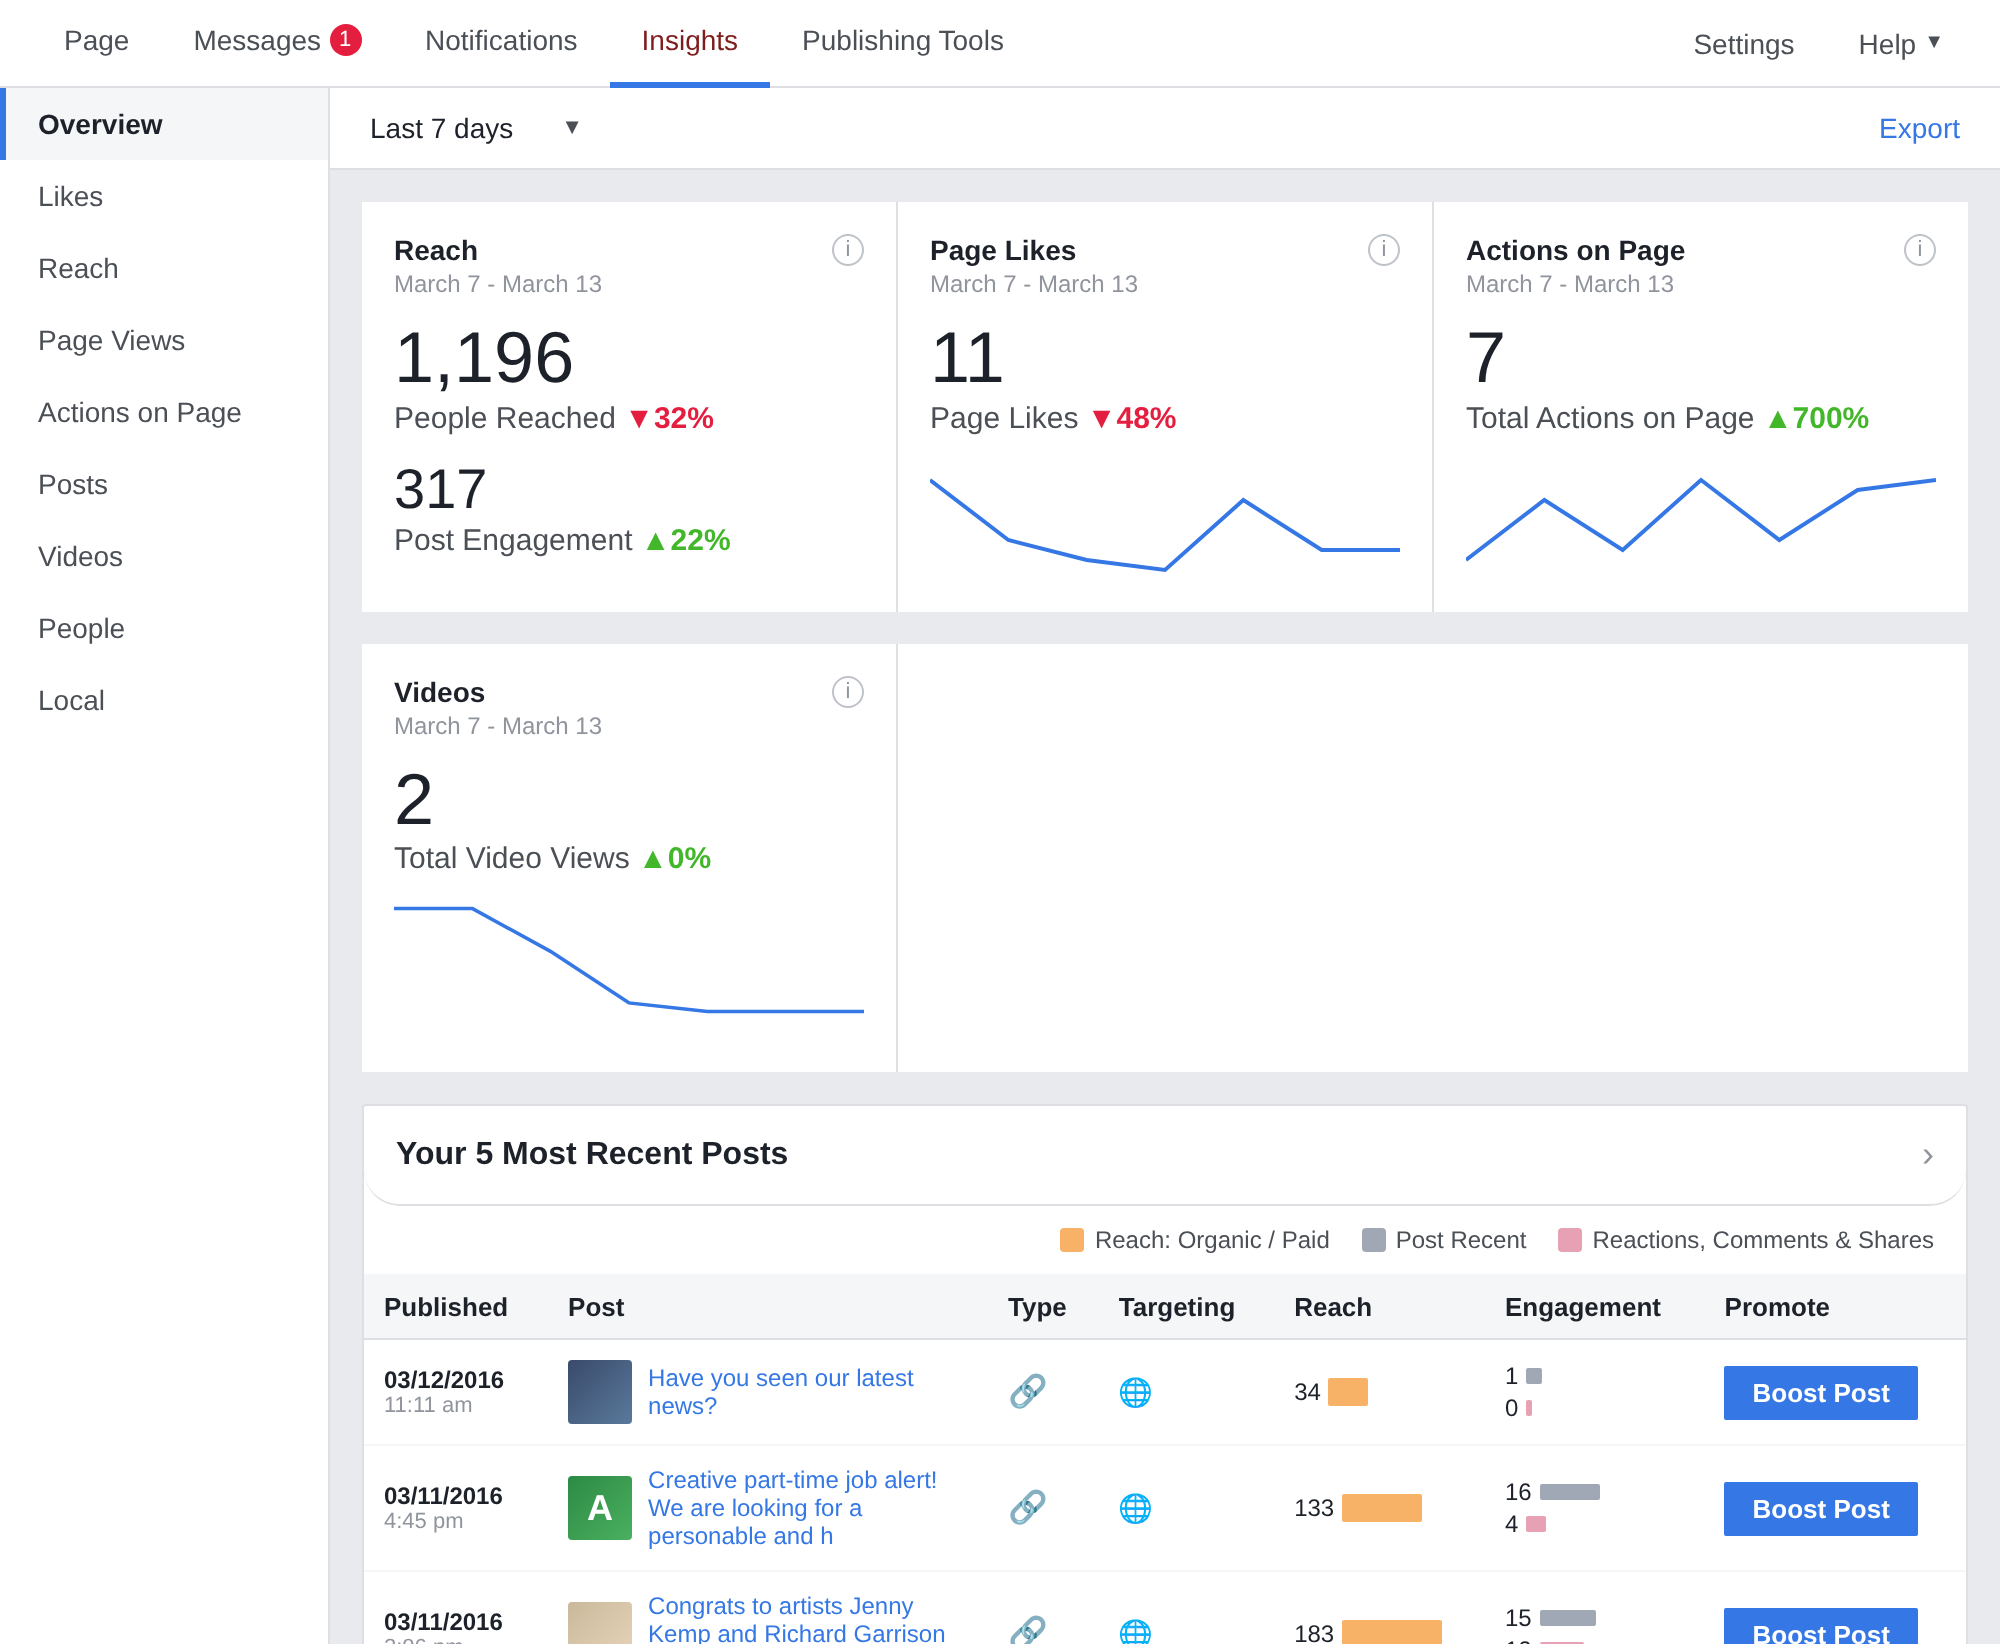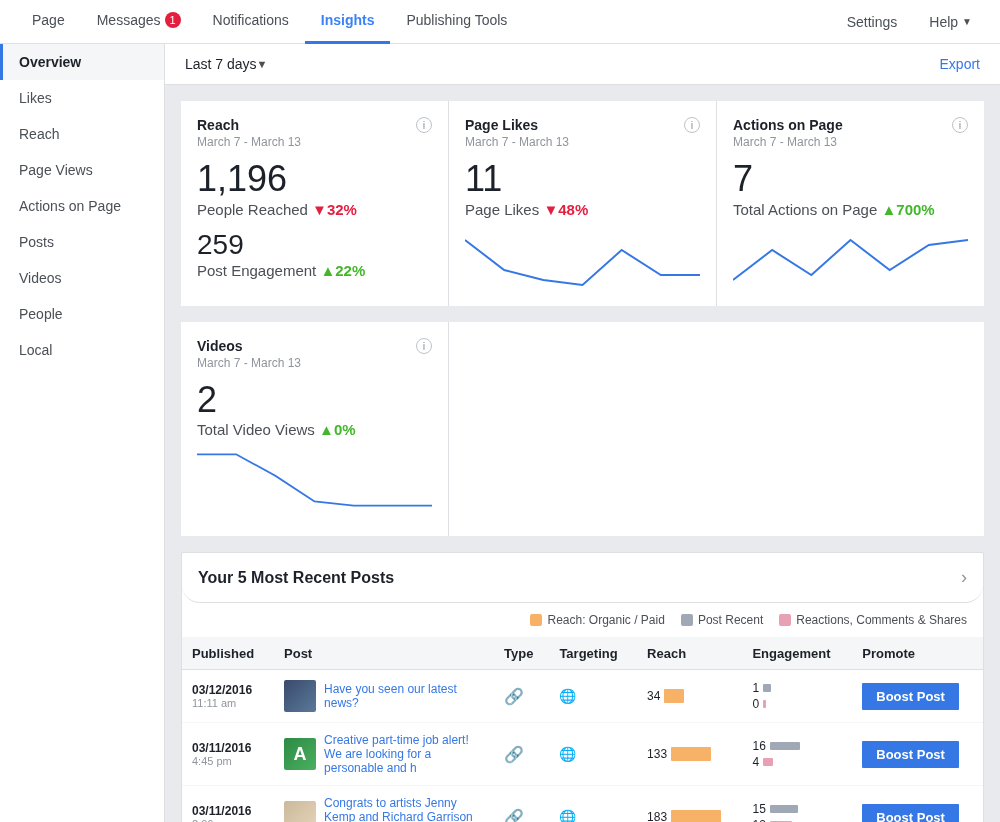--- a/index.html
+++ b/index.html
@@ -2,40 +2,40 @@
 <html><head>
   <meta charset="utf-8">
   <style>
     * { box-sizing: border-box; margin: 0; padding: 0; }
     body { font-family: -apple-system, BlinkMacSystemFont, 'Helvetica Neue', Arial, sans-serif; font-size: 14px; background: #e9eaed; color: #1d2129; }
 
     
     .top-nav { background: #fff; border-bottom: 1px solid #dddfe2; display: flex; align-items: center; padding: 0 16px; height: 44px; }
     .top-nav-left { display: flex; align-items: center; flex: 1; gap: 0; }
     .top-nav-item { padding: 0 16px; height: 44px; display: flex; align-items: center; cursor: pointer; color: #4b4f56; font-size: 14px; text-decoration: none; border-bottom: 3px solid transparent; }
-    .top-nav-item.active { color: #3b82f6; font-weight: 700; border-bottom: 3px solid #3578e5; }
+    .top-nav-item.active { color: #7f1d1d; font-weight: 400; border-bottom: 3px solid #3578e5; }
     .top-nav-badge { background: #e41e3f; color: #fff; border-radius: 50%; font-size: 11px; min-width: 16px; height: 16px; display: inline-flex; align-items: center; justify-content: center; margin-left: 4px; padding: 0 3px; }
     .top-nav-right { display: flex; align-items: center; gap: 8px; }
     .top-nav-right-item { padding: 0 12px; height: 44px; display: flex; align-items: center; cursor: pointer; color: #4b4f56; font-size: 14px; }
     .help-arrow { font-size: 10px; margin-left: 4px; }
 
     
     .layout { display: flex; min-height: calc(100vh - 44px); }
 
     
     .sidebar { width: 165px; background: #fff; border-right: 1px solid #dddfe2; flex-shrink: 0; }
     .sidebar-item { padding: 10px 16px; cursor: pointer; color: #4b4f56; font-size: 14px; display: flex; align-items: center; border-left: 3px solid transparent; }
     .sidebar-item.active { background: #f5f6f7; color: #1d2129; font-weight: 700; border-left: 3px solid #3578e5; }
 
     
     .main { flex: 1; padding: 0; }
 
     
     .main-header { background: #fff; border-bottom: 1px solid #dddfe2; padding: 12px 20px; display: flex; align-items: center; justify-content: space-between; }
-    .date-range-btn { display: flex; align-items: center; gap: 0; cursor: pointer; font-size: 14px; color: #1d2129; background: none; border: none; }
+    .date-range-btn { display: flex; align-items: center; gap: 24px; cursor: pointer; font-size: 14px; color: #1d2129; background: none; border: none; }
     .date-range-arrow { font-size: 11px; color: #4b4f56; }
     .export-btn { color: #3578e5; font-size: 14px; cursor: pointer; background: none; border: none; }
 
     
     .metrics-grid { display: grid; grid-template-columns: 1fr 1fr 1fr; gap: 1px; background: #dddfe2; margin: 16px; }
     .metric-card { background: #fff; padding: 16px; position: relative; }
     .metric-title { font-size: 14px; font-weight: 600; color: #1d2129; margin-bottom: 2px; }
     .metric-date { font-size: 12px; color: #90949c; margin-bottom: 10px; }
     .metric-number { font-size: 36px; font-weight: 300; color: #1d2129; line-height: 1.1; }
     .metric-label { font-size: 15px; color: #4b4f56; margin-top: 2px; }
@@ -135,21 +135,21 @@
       <div class="metric-card">
         <div class="metric-info-icon">i</div>
         <div class="metric-title">Reach</div>
         <div class="metric-date">March 7 - March 13</div>
         <div class="metric-number">1,196</div>
         <div class="metric-label">
           <span>People Reached</span>
           <span class="metric-change down">▼32%</span>
         </div>
         <div class="metric-second">
-          <div class="metric-number" style="font-size:28px;">259</div>
+          <div class="metric-number" style="font-size:28px;">317</div>
           <div class="metric-label">
             <span>Post Engagement</span>
             <span class="metric-change up">▲22%</span>
           </div>
         </div>
       </div>
 
       <div class="metric-card">
         <div class="metric-info-icon">i</div>
         <div class="metric-title">Page Likes</div>

